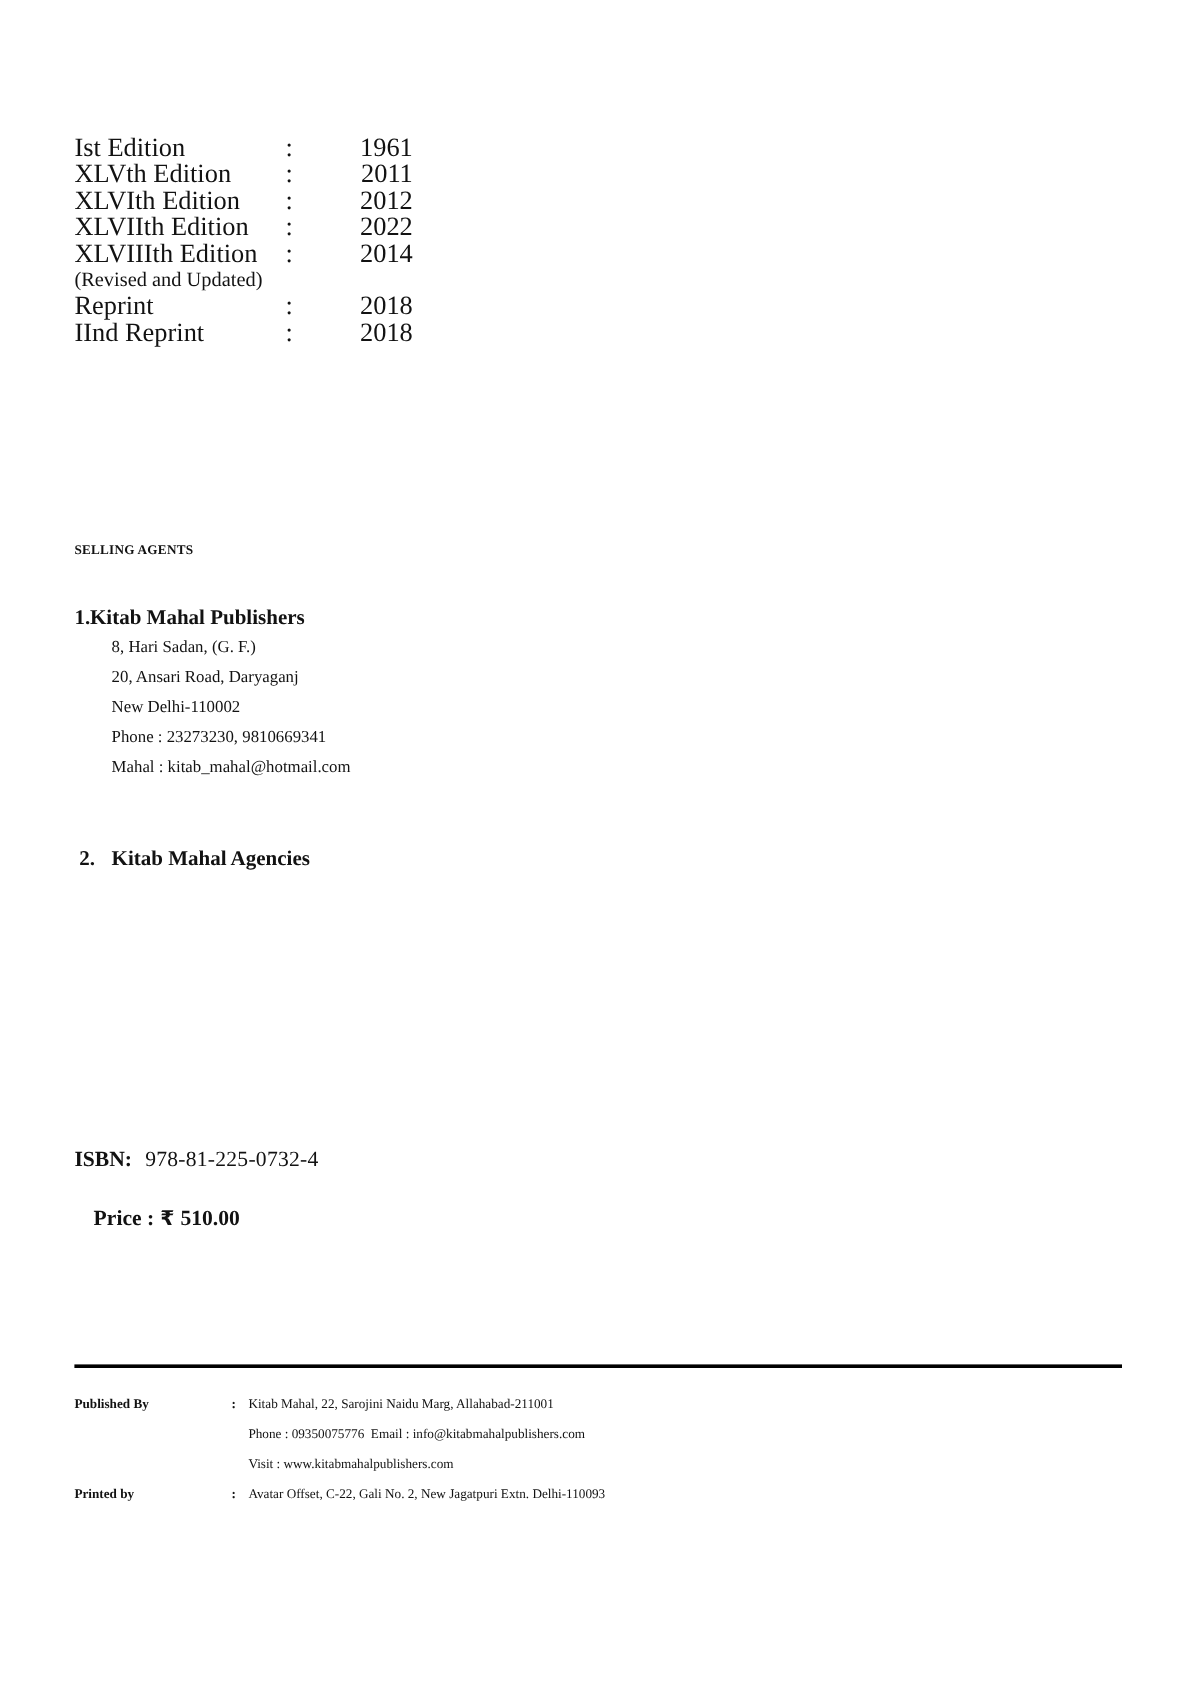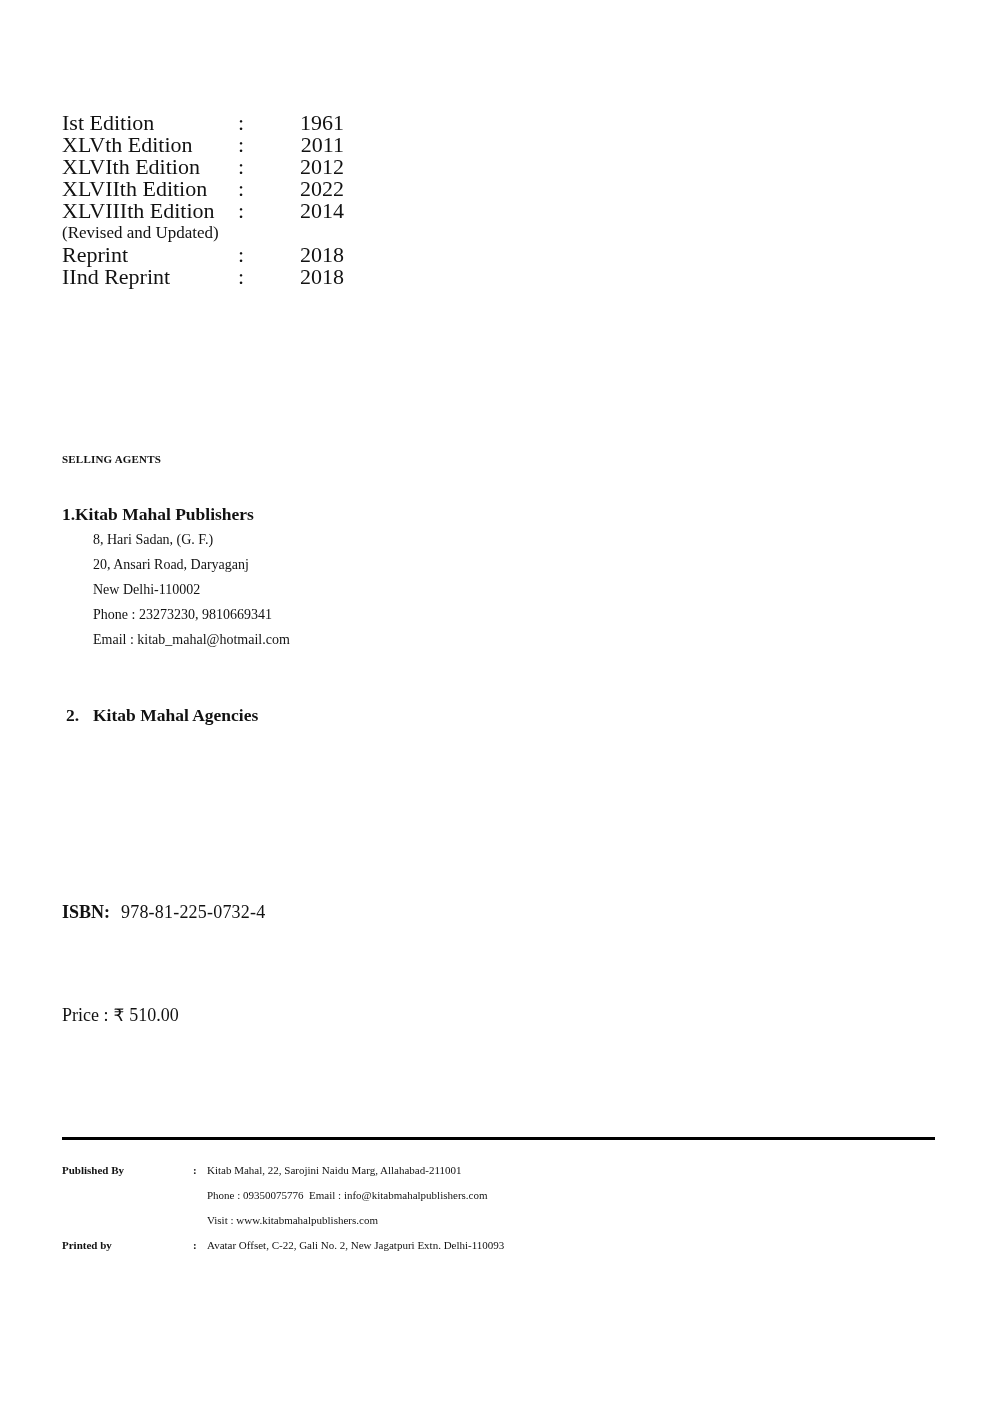--- a/index.html
+++ b/index.html
@@ -28,24 +28,24 @@
   }
   .agent { position: absolute; left: 62px; }
   .agent-1 { top: 502px; }
   .agent-2 { top: 703px; }
   .agent-name-row { font-size: 17.5px; font-weight: bold; line-height: 25px; display: flex; }
   .agent-1 .agent-num { width: 13px; }
   .agent-2 .agent-num { width: 31px; padding-left: 4px; }
   .agent-lines { margin-left: 31px; font-size: 14px; line-height: 25px; }
 
   
-  .isbn-row { position: absolute; left: 62px; top: 902px; font-size: 18px; }
+  .isbn-row { position: absolute; left: 62px; top: 956px; font-size: 18px; }
   .isbn-label { font-weight: bold; }
   .isbn-value { margin-left: 11px; letter-spacing: 0.2px; }
-  .price-row { position: absolute; left: 62px; top: 1005px; font-size: 18px; font-weight: normal; }
+  .price-row { position: absolute; left: 78px; top: 1005px; font-size: 18px; font-weight: bold; }
   .rupee { font-family: "DejaVu Sans", sans-serif; font-size: 17px; margin-left: 5px; }
   .price-value { margin-left: 5px; }
 
   
   .footer-rule {
     position: absolute; left: 62px; top: 1137px;
     width: 873px; height: 3px; background: #000000;
   }
   .footer {
     position: absolute; left: 62px; top: 1158px; width: 880px;
@@ -105,21 +105,21 @@
 <div class="agent agent-1">
   <div class="agent-name-row">
     <span class="agent-num">1.</span>
     <span class="agent-name">Kitab Mahal Publishers</span>
   </div>
   <div class="agent-lines">
     <div>8, Hari Sadan, (G. F.)</div>
     <div>20, Ansari Road, Daryaganj</div>
     <div>New Delhi-110002</div>
     <div>Phone : 23273230, 9810669341</div>
-    <div>Email : kitab_mahal@hotmail.com</div>
+    <div>Mahal : kitab_mahal@hotmail.com</div>
   </div>
 </div>
 
 <div class="agent agent-2">
   <div class="agent-name-row">
     <span class="agent-num">2.</span>
     <span class="agent-name">Kitab Mahal Agencies</span>
   </div>
 </div>
 

